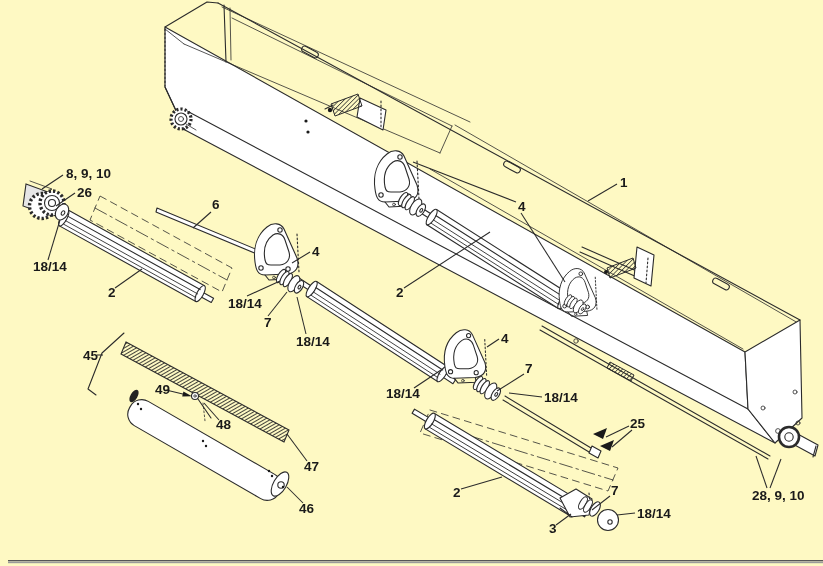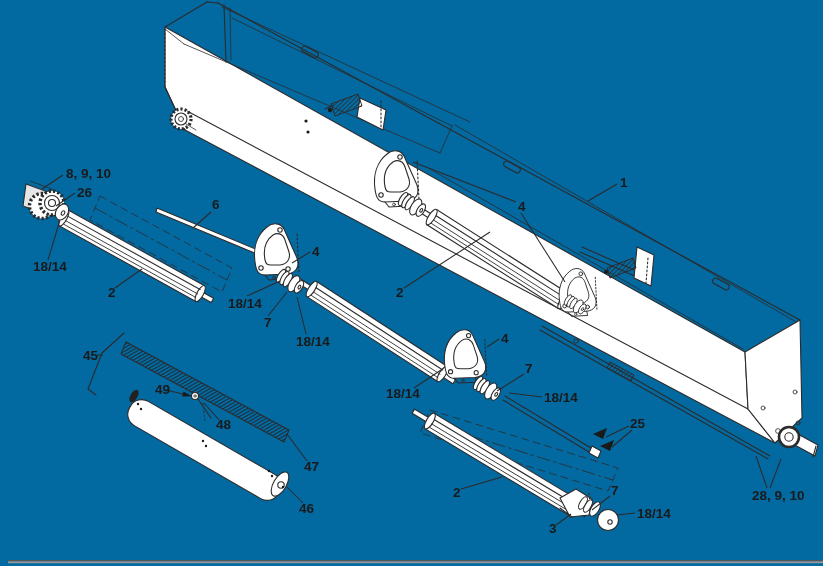--- a/index.html
+++ b/index.html
@@ -1,16 +1,16 @@
 <!DOCTYPE html>
 <html><head>
 <meta charset="utf-8">
 <style>
   html,body{margin:0;padding:0;background:#fff;}
-  .page{position:relative;width:823px;height:566px;background:#0369a1;overflow:hidden;
+  .page{position:relative;width:823px;height:566px;background:#fef9c3;overflow:hidden;
         font-family:"Liberation Sans", sans-serif;}
   svg{display:block;}
   .ln{fill:none;stroke:#2b2b2b;stroke-width:1.1;stroke-linejoin:round;stroke-linecap:round;}
   .lnw{fill:#fff;stroke:#2b2b2b;stroke-width:1.1;stroke-linejoin:round;}
   .thin{stroke-width:0.8;}
   .dash{stroke-dasharray:7 5;}
   .dashdot{stroke-dasharray:13 4 2.5 4;}
   .dot{stroke-dasharray:1.8 2.2;}
   .leader{fill:none;stroke:#2b2b2b;stroke-width:1.05;}
   .callout{font-family:"Liberation Sans", sans-serif;font-weight:bold;font-size:13.5px;fill:#1a1a1a;}

